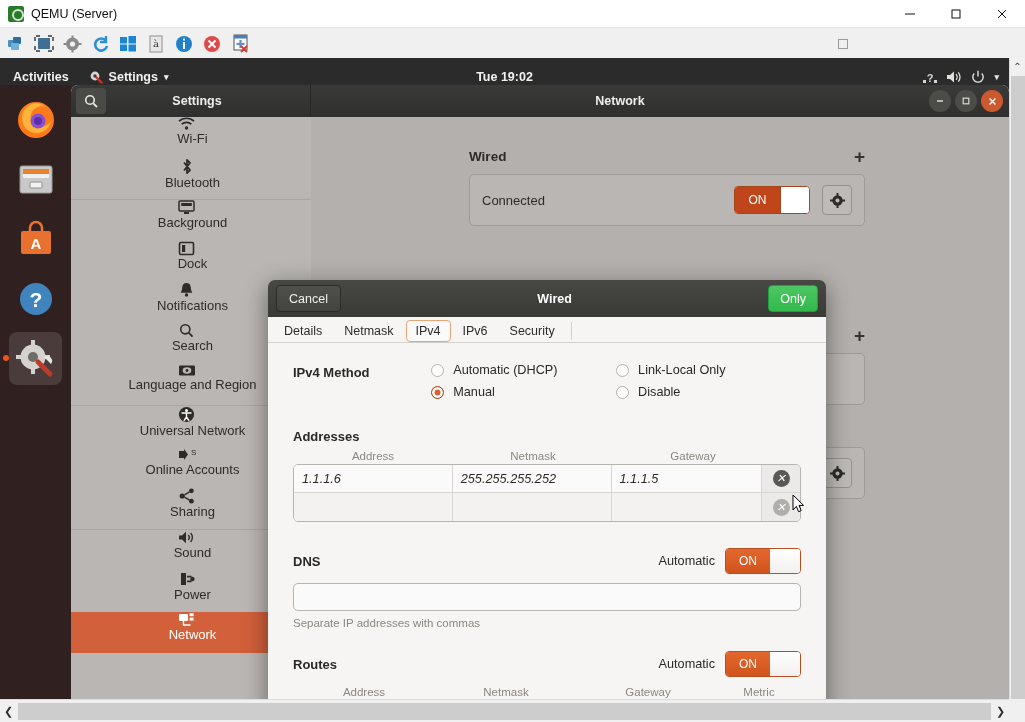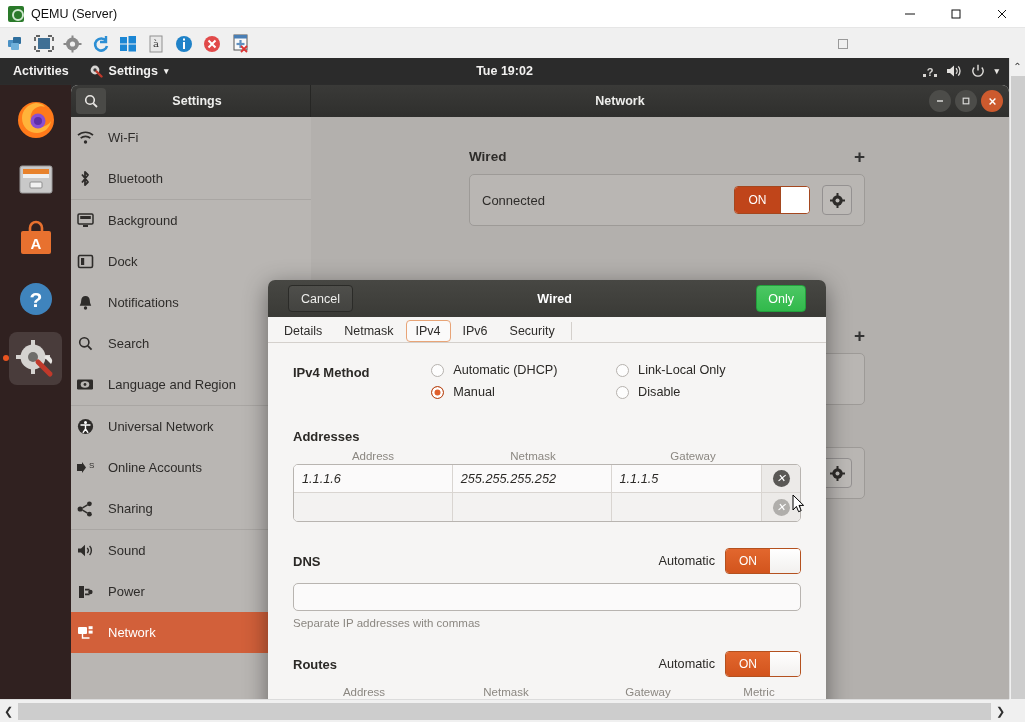--- a/index.html
+++ b/index.html
@@ -56,21 +56,21 @@
 
   
   #vm-screen {
     position: absolute; left: 0; top: 58px; width: 1009px; height: 641px;
     overflow: hidden; background: #2c2c2c;
   }
 
   
   #gnome-topbar {
     position: absolute; left: 0; top: 0; width: 1009px; height: 26px;
-    background: #2b2b2b; display: flex; align-items: center;
+    background: #2b2b2b; display: flex; align-items: flex-end;
     color: #f2f1f0; font-size: 12.5px; font-weight: bold;
   }
   #activities-button { margin-left: 13px; cursor: default; }
   #app-menu { margin-left: 20px; display: flex; align-items: center; gap: 6px; }
   #app-menu-icon {
     width: 14px; height: 14px; position: relative; display:inline-block;
   }
   #gnome-clock {
     position: absolute; left: 0; width: 1009px; text-align: center;
     font-size: 12.5px; font-weight: bold;
@@ -128,21 +128,21 @@
   }
   .gnome-wbtn.close { background: #cc5a2e; color: #fff; }
 
   
   #settings-sidebar {
     position: absolute; left: 0; top: 32px; width: 240px; height: 582px;
     background: #b9b6b3; overflow: hidden;
   }
   .side-item {
     height: 41px; display: flex; align-items: center; padding-left: 3px;
-    color: #2e2c2a; font-size: 13px;
+    color: #2e2c2a; font-size: 13px; flex-direction: column;
   }
   .side-item .s-ico {
     width: 22px; margin-right: 12px; display: flex; align-items: center; justify-content: center;
   }
   .side-sep { height: 1px; background: #a9a6a3; margin: 0; }
   .side-item.selected { background: #d2603a; color: #fff; }
 
   
   #network-panel {
     position: absolute; left: 240px; top: 32px; width: 698px; height: 582px;
@@ -179,21 +179,21 @@
   
   #wired-dialog {
     position: absolute; left: 268px; top: 222px; width: 558px; height: 472px;
     border-radius: 7px 7px 0 0; overflow: hidden;
     box-shadow: 0 6px 24px rgba(0,0,0,0.45);
   }
   #dialog-headerbar {
     position: absolute; left: 0; top: 0; width: 558px; height: 37px;
     background: linear-gradient(#474743,#3a3a36);
     display: flex; align-items: center; justify-content: space-between;
-    padding: 0 20px;
+    padding: 0 8px;
   }
   #cancel-button {
     height: 27px; padding: 0 12px; border-radius: 4px;
     border: 1px solid #2b2b28; background: linear-gradient(#4f4f4b,#434340);
     color: #eeeeec; font-size: 12.5px; display: flex; align-items: center;
   }
   #dialog-title { color: #ffffff; font-size: 12.5px; font-weight: bold; }
   #apply-button {
     height: 27px; padding: 0 11px; border-radius: 4px;
     border: 1px solid #22a03c; background: linear-gradient(#4cc764,#31b94b);

